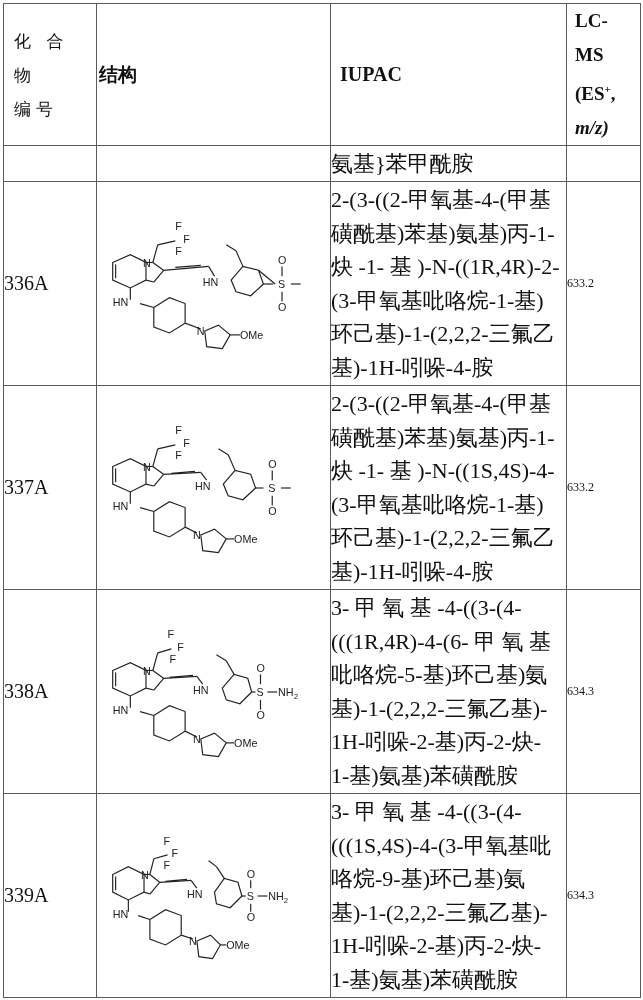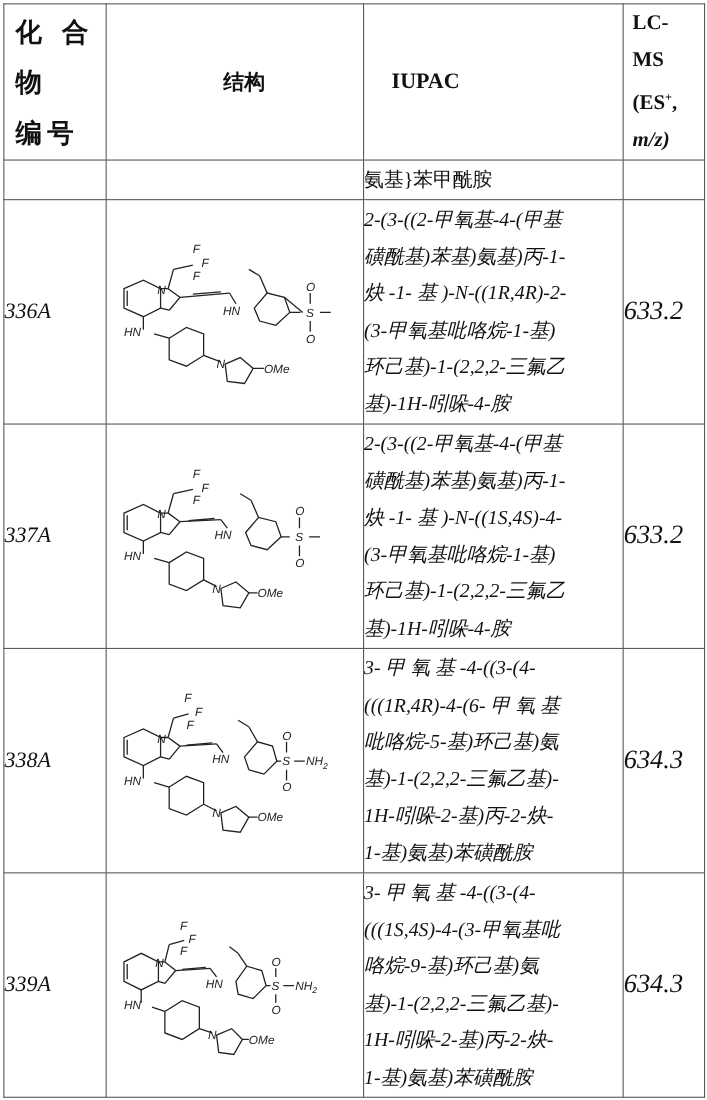--- a/index.html
+++ b/index.html
@@ -2,31 +2,31 @@
 <html><head>
 <meta charset="utf-8">
 <style>
   html, body { margin: 0; padding: 0; background: #ffffff; }
   body { width: 643px; height: 1000px; position: relative; overflow: hidden;
          font-family: "Liberation Serif", "DejaVu Serif", serif; color: #111; }
   .tbl { position: absolute; left: 3px; top: 3px; width: 638px; border-collapse: collapse; table-layout: fixed; }
   .tbl td, .tbl th { border: 1.3px solid #5a5a5a; padding: 0; vertical-align: middle; }
   .c1 { width: 93px; } .c2 { width: 234px; } .c3 { width: 236px; } .c4 { width: 74px; }
   .hdr th { height: 136px; font-weight: bold; text-align: left; }
-  .hdr .h1 { font-size: 24px; line-height: 46px; padding-left: 10px; letter-spacing: 5px; font-family: "DejaVu Sans", sans-serif; font-weight: bold; }
-  .hdr .h2 { font-size: 19px; padding-left: 17px; font-family: Liberation Mono, monospace; font-weight: bold; text-align: center; }
-  .hdr .h3 { font-size: 20px; padding-left: 25px; }
+  .hdr .h1 { font-size: 17px; line-height: 34px; padding-left: 10px; letter-spacing: 5px; font-family: "DejaVu Sans", sans-serif; font-weight: normal; }
+  .hdr .h2 { font-size: 19px; padding-left: 2px; font-family: Liberation Mono, monospace; font-weight: bold; }
+  .hdr .h3 { font-size: 20px; padding-left: 9px; }
   .hdr .h4 { font-size: 19px; line-height: 34px; padding-left: 8px; }
   .hdr sup { font-size: 11px; }
   .cont td { height: 35px; }
-  .row td { height: 203px; font-style: italic; }
+  .row td { height: 203px; }
   .cid { font-size: 20px; padding-left: 10px; }
-  .iupac { font-size: 18px; line-height: 33.5px; padding-left: 10px; padding-right: 6px; text-align: justify; }
+  .iupac { font-size: 22px; line-height: 33.5px; padding-left: 10px; padding-right: 6px; text-align: justify; }
   .iupac span { display: block; white-space: nowrap; }
-  .ms { font-size: 24px; padding-left: 8px; }
+  .ms { font-size: 12px; padding-left: 8px; }
   .struct { position: relative; }
   .struct svg { display: block; margin-left: 2px; }
   .mol text { font-family: "Liberation Sans", sans-serif; font-size: 11px; fill: #222; }
 </style>
 </head>
 <body>
 
 <table class="tbl">
   <colgroup>
       <col class="c1">

